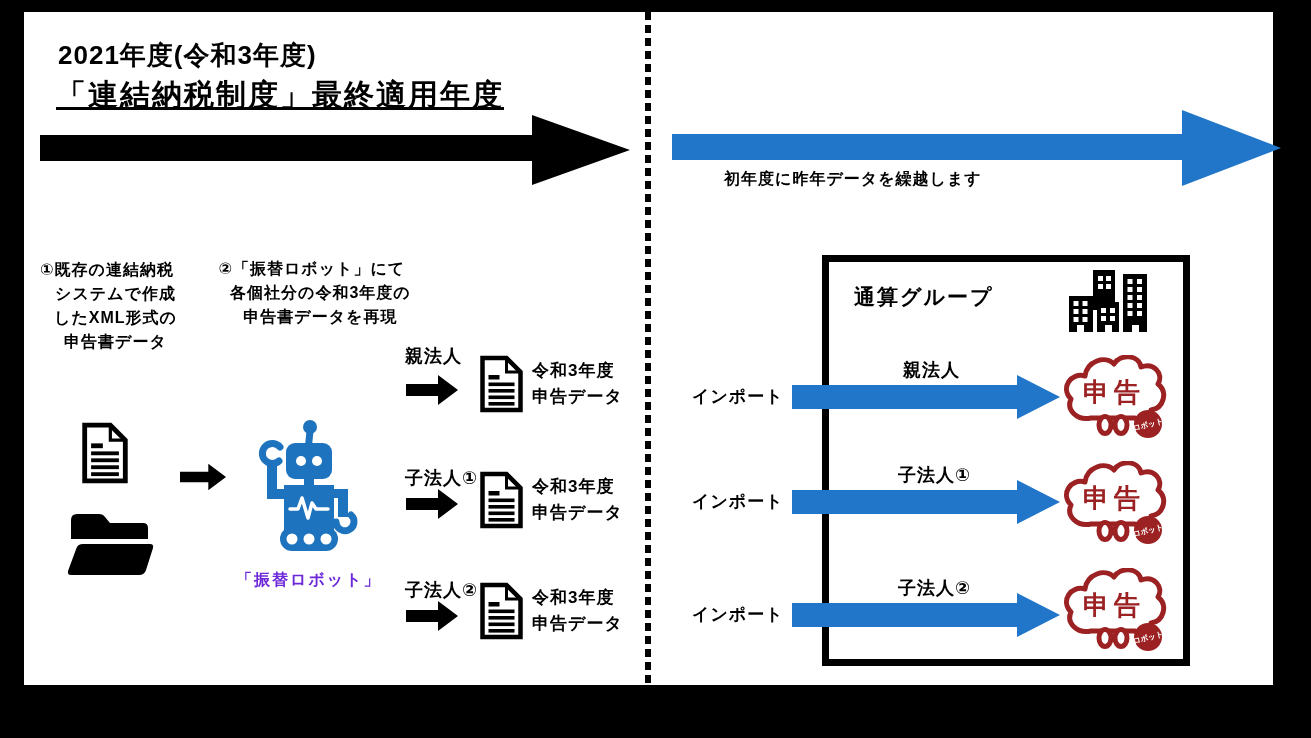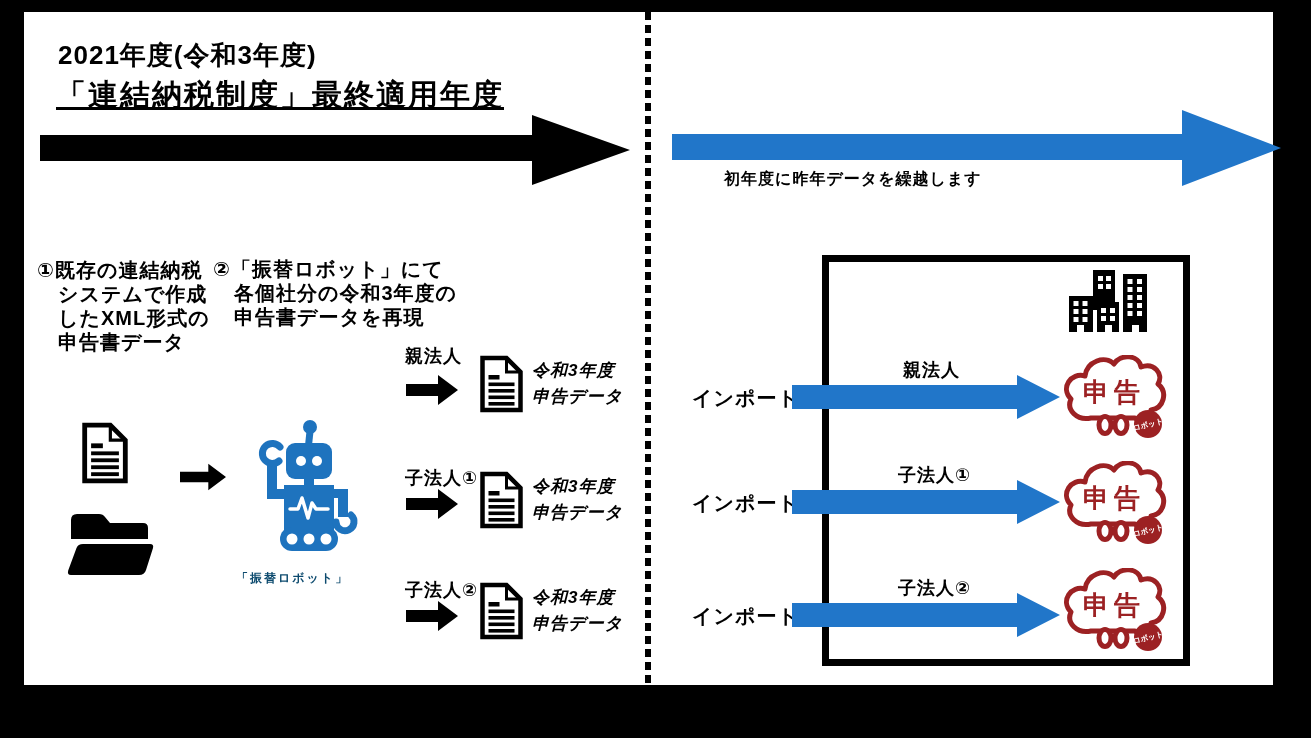--- a/index.html
+++ b/index.html
@@ -8,26 +8,26 @@
     font-family:"Liberation Sans","DejaVu Sans",sans-serif;
   }
   .canvas{
     position:absolute;left:24px;top:12px;width:1249px;height:673px;background:#fff;
   }
   .abs{position:absolute;}
   .b{font-weight:700;color:#000;}
   .multiline{white-space:pre-line;}
   .year-title{font-size:26px;letter-spacing:1px;}
   .sub-title{font-size:30px;letter-spacing:2px;}
-  .step-text{font-size:20px;line-height:24px;letter-spacing:1px;}
+  .step-text{font-size:16px;line-height:24px;letter-spacing:1px;text-align:center;}
   .row-company{font-size:18px;letter-spacing:1px;}
-  .doc-label{font-size:17px;line-height:26px;letter-spacing:1px;font-style:italic;}
-  .robot-label{font-size:12px;color:#0c4a6e;letter-spacing:2px;}
+  .doc-label{font-size:17px;line-height:26px;letter-spacing:1px;}
+  .robot-label{font-size:16px;color:#6d28d9;letter-spacing:2px;}
   .caption{font-size:16px;letter-spacing:1px;}
-  .import-label{font-size:20px;letter-spacing:1px;}
+  .import-label{font-size:17px;letter-spacing:1px;}
   .group-label{font-size:21px;letter-spacing:2px;}
   .divider{
     width:6px;background:repeating-linear-gradient(to bottom,#000 0 8px,transparent 8px 13px);
   }
   .group-box{border:7px solid #000;background:transparent;}
   svg{display:block;overflow:visible;}
 </style>
 </head>
 <body>
 
@@ -151,20 +151,21 @@
   <div class="abs divider" style="left:621px;top:0;height:673px;"></div>
 
 
   <svg class="abs" style="left:648px;top:98px;" width="611" height="76" viewBox="0 0 611 76">
     <polygon points="0,24 510,24 510,0 609,38 510,76 510,50 0,50" fill="#2176c9"></polygon>
   </svg>
 
   <div class="abs b caption" style="left:700px;top:157px;">初年度に昨年データを繰越します</div>
 
   <div class="abs group-box" style="left:798px;top:243px;width:354px;height:397px;"></div>
+  <div class="abs b group-label" style="left:830px;top:271px;">通算グループ</div>
 
   <svg class="abs" style="left:1043px;top:258px;" width="80" height="62" viewBox="0 0 80 62">
     <g fill="#000">
       <rect x="26" y="0" width="22" height="40"></rect>
       <rect x="2" y="26" width="24" height="36"></rect>
       <rect x="30" y="32" width="22" height="30"></rect>
       <rect x="56" y="4" width="24" height="58"></rect>
     </g>
     <g fill="#fff">
       <rect x="31" y="6" width="5" height="5"></rect>

